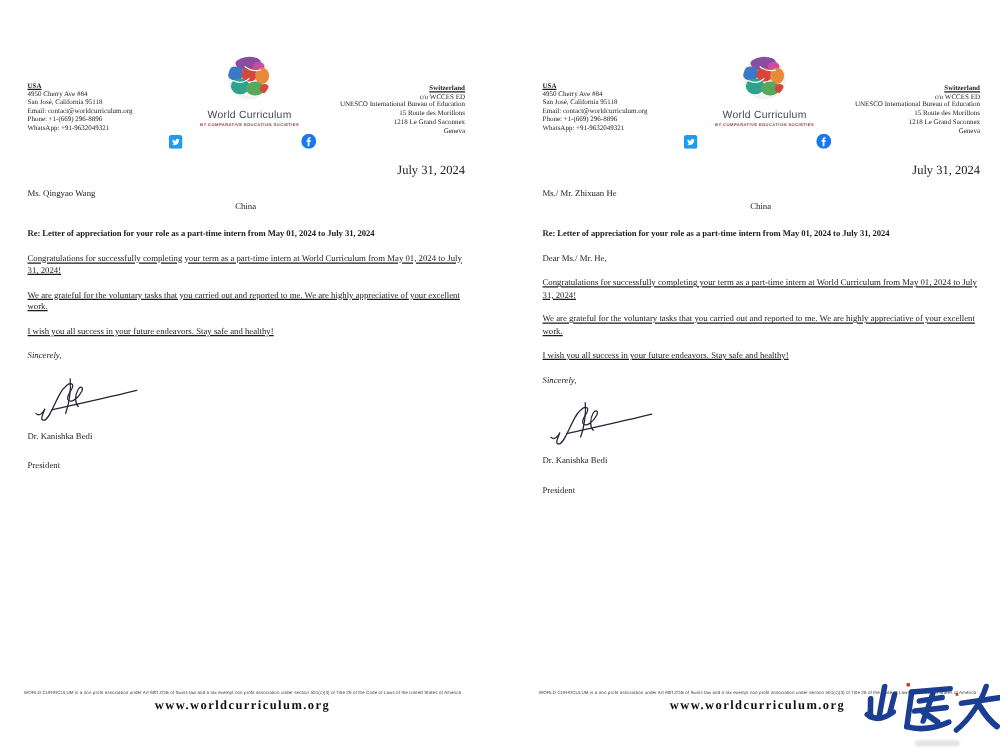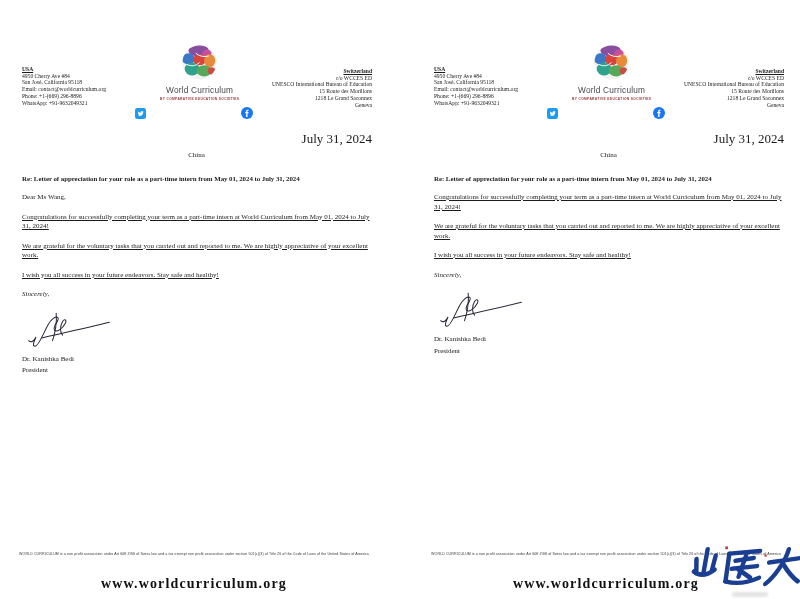--- a/index.html
+++ b/index.html
@@ -17,36 +17,36 @@
   .addr.right{text-align:right;width:134px;margin-top:24px;}
   .addr .country{font-weight:bold;text-decoration:underline;}
   .logo-col{width:106px;text-align:center;flex-shrink:0;}
   .globe{width:37px;height:37px;display:inline-block;}
   .logo-word{font-family:"Liberation Sans",sans-serif;font-size:8.3px;color:#46464e;margin-top:0px;letter-spacing:.2px;}
   .logo-tag{font-family:"Liberation Sans",sans-serif;font-size:3.3px;color:#9c3b3b;letter-spacing:.33px;margin-top:2px;font-weight:bold;}
   .socials{position:absolute;top:107px;left:50%;transform:translateX(-50%);width:118px;display:flex;justify-content:space-between;align-items:center;}
   .social-btn{display:inline-block;line-height:0;}
 
   
-  .date{position:absolute;top:131px;right:16px;font-size:13px;}
+  .date{position:absolute;top:131px;right:16px;font-size:10px;}
   .content{position:absolute;top:151px;left:22px;right:17px;font-size:7px;line-height:9.5px;}
   .recipient-name{margin:0;}
   .recipient-country{margin:0;text-align:center;}
   .subject{font-weight:bold;margin-top:13px;white-space:nowrap;font-size:6.9px;letter-spacing:-0.05px;}
   .salutation{margin-top:10px;}
   p.bodypara{margin:10px 0 0 0;max-width:348px;text-decoration:underline;}
   .closing{margin-top:10px;font-style:italic;}
   .sig{margin-top:4px;width:94px;height:44px;display:block;}
   .signer-name{margin-top:7px;}
-  .signer-title{margin-top:2px;}
+  .signer-title{margin-top:14px;}
 
   
   .letter-footer{position:absolute;top:552px;left:8px;right:8px;text-align:center;}
   .legal{font-family:"Liberation Sans",sans-serif;font-size:3.6px;color:#3a3a3a;letter-spacing:.08px;white-space:nowrap;}
-  .website{margin-top:20px;font-size:14px;font-weight:bold;letter-spacing:1.15px;color:#111;}
+  .website{margin-top:3px;font-size:10px;font-weight:bold;letter-spacing:1.15px;color:#111;}
 
   
   .watermark{position:absolute;right:-2px;bottom:8px;width:116px;height:48px;z-index:5;}
   .smudge{position:absolute;right:32px;bottom:2px;width:36px;height:5px;background:#c4c4c4;opacity:.45;border-radius:3px;filter:blur(1px);z-index:4;}
 </style>
 </head>
 <body>
 
 <div class="letters">
 
@@ -105,23 +105,23 @@
         <svg viewBox="0 0 24 24" width="12" height="12">
           <circle cx="12" cy="12" r="12" fill="#1877f2"></circle>
           <path fill="#ffffff" d="M15.4 12.6h-2.3V20h-2.8v-7.4H8.5v-2.5h1.8V8.6c0-1.9 1.1-3 3-3 .8 0 1.6.1 1.6.1v2.1h-1c-.9 0-1.2.5-1.2 1.1v1.2h2.1z"></path>
         </svg>
       </span>
     </div>
 
     <div class="date">July 31, 2024</div>
 
     <div class="content">
+      <div class="recipient-name">Ms. Qingyao Wang</div>
       <div class="recipient-country">China</div>
       <div class="subject">Re: Letter of appreciation for your role as a part-time intern from May 01, 2024 to July 31, 2024</div>
-      <div class="salutation">Dear Ms Wang,</div>
       <p class="bodypara">Congratulations for successfully completing your term as a part-time intern at World Curriculum from May 01, 2024 to July 31, 2024!</p>
       <p class="bodypara">We are grateful for the voluntary tasks that you carried out and reported to me. We are highly appreciative of your excellent work.</p>
       <p class="bodypara">I wish you all success in your future endeavors. Stay safe and healthy!</p>
       <div class="closing">Sincerely,</div>
       <svg class="sig" viewBox="0 0 100 48">
         <g fill="none" stroke="#262637" stroke-width="1.1" stroke-linecap="round">
           <path d="M6 40 c3 3 6 0 8 -4 c-3 7 -4 10 -1 10 c4 0 8 -12 14 -23 c3 -6 9 -11 11 -8 c2 3 -6 9 -4 13 c2 4 9 -1 12 -7 c2 -4 -1 -5 -3 -2 c-3 5 -3 12 0 15"></path>
           <path d="M36 10 c1 9 -1 22 -4 30"></path>
           <path d="M20 37 c22 -5 50 -11 74 -17"></path>
         </g>
@@ -191,22 +191,24 @@
         <svg viewBox="0 0 24 24" width="12" height="12">
           <circle cx="12" cy="12" r="12" fill="#1877f2"></circle>
           <path fill="#ffffff" d="M15.4 12.6h-2.3V20h-2.8v-7.4H8.5v-2.5h1.8V8.6c0-1.9 1.1-3 3-3 .8 0 1.6.1 1.6.1v2.1h-1c-.9 0-1.2.5-1.2 1.1v1.2h2.1z"></path>
         </svg>
       </span>
     </div>
 
     <div class="date">July 31, 2024</div>
 
     <div class="content">
+      <div class="recipient-name">Ms./ Mr. Zhixuan He</div>
       <div class="recipient-country">China</div>
       <div class="subject">Re: Letter of appreciation for your role as a part-time intern from May 01, 2024 to July 31, 2024</div>
+      <div class="salutation">Dear Ms./ Mr. He,</div>
       <p class="bodypara">Congratulations for successfully completing your term as a part-time intern at World Curriculum from May 01, 2024 to July 31, 2024!</p>
       <p class="bodypara">We are grateful for the voluntary tasks that you carried out and reported to me. We are highly appreciative of your excellent work.</p>
       <p class="bodypara">I wish you all success in your future endeavors. Stay safe and healthy!</p>
       <div class="closing">Sincerely,</div>
       <svg class="sig" viewBox="0 0 100 48">
         <g fill="none" stroke="#262637" stroke-width="1.1" stroke-linecap="round">
           <path d="M6 40 c3 3 6 0 8 -4 c-3 7 -4 10 -1 10 c4 0 8 -12 14 -23 c3 -6 9 -11 11 -8 c2 3 -6 9 -4 13 c2 4 9 -1 12 -7 c2 -4 -1 -5 -3 -2 c-3 5 -3 12 0 15"></path>
           <path d="M36 10 c1 9 -1 22 -4 30"></path>
           <path d="M20 37 c22 -5 50 -11 74 -17"></path>
         </g>

